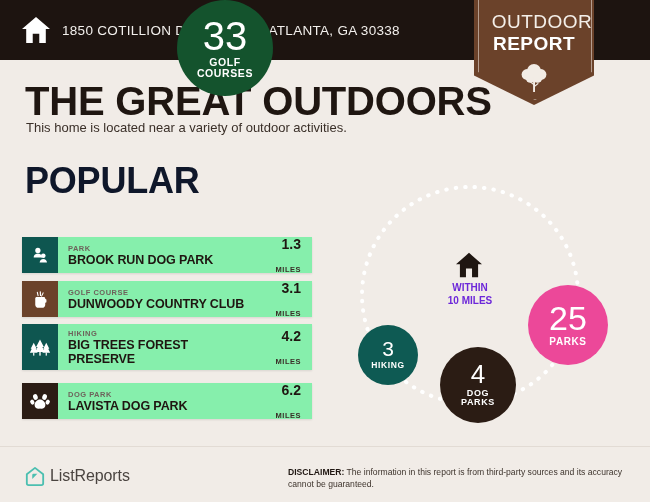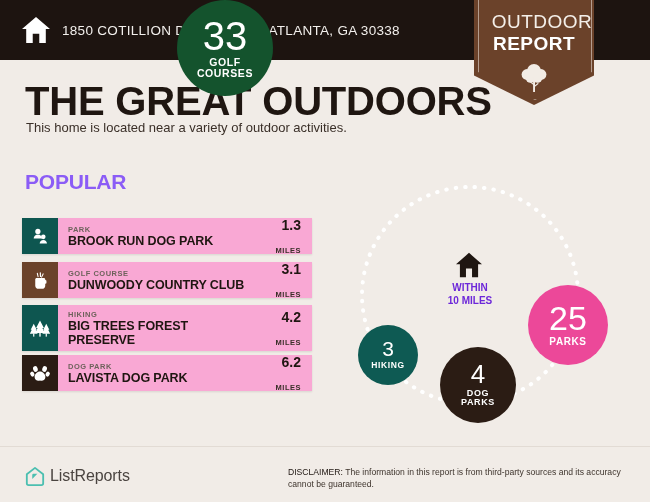--- a/index.html
+++ b/index.html
@@ -54,30 +54,30 @@
   
   .h1{
     position:absolute;left:25px;top:79px;
     font-size:40px;font-weight:700;letter-spacing:-.2px;color:#1f1611;
   }
   .sub{
     position:absolute;left:26px;top:120px;
     font-size:13px;color:#3a2f28;
   }
   .h2{
-    position:absolute;left:25px;top:170px;
-    font-size:21px;font-weight:700;letter-spacing:-.2px;color:#8b5cf6;
+    position:absolute;left:25px;top:160px;
+    font-size:36px;font-weight:700;letter-spacing:-.2px;color:#0f172a;
   }
 
   
   .row{
     position:absolute;left:22px;width:290px;
-    background:#f9a8d4;
+    background:#86efac;
     box-shadow:0 1px 2px rgba(0,0,0,.10);
-    display:flex;align-items:stretch;
+    display:flex;align-items:stretch;margin-top:19px;
   }
   .row .ibox{
     width:36px;flex:0 0 36px;display:flex;align-items:center;justify-content:center;
   }
   .row .txt{flex:1 1 auto;padding:4px 2px 4px 10px;display:flex;flex-direction:column;justify-content:center;}
   .cat{font-size:7.5px;font-weight:700;letter-spacing:.5px;color:#6d625b;text-transform:uppercase;line-height:1.2;}
   .nm{font-size:12.5px;font-weight:700;letter-spacing:-.1px;color:#1f1611;line-height:1.12;text-transform:uppercase;}
   .dist{flex:0 0 44px;padding-right:11px;display:flex;flex-direction:column;align-items:flex-end;justify-content:center;gap:12px;}
   .dnum{font-size:14px;font-weight:700;color:#1f1611;line-height:1;}
   .dunit{font-size:7.5px;font-weight:700;letter-spacing:.5px;color:#3a2f28;margin-top:2px;}
@@ -85,21 +85,21 @@
   .bnum{font-weight:400;line-height:.95;}
   .blab{font-weight:700;letter-spacing:.6px;line-height:1.08;}
   .center-home{position:absolute;left:455px;top:252px;width:28px;height:26px;}
   .within{position:absolute;left:405px;top:282px;width:130px;text-align:center;font-size:10px;font-weight:700;color:#6d28d9;line-height:1.25;}
 
   
   .divider{position:absolute;left:0;top:446px;width:650px;height:1px;background:#e2dbd4;}
   .lr-logo{position:absolute;left:25px;top:466px;width:20px;height:21px;}
   .lr-name{position:absolute;left:50px;top:467px;font-size:16px;color:#4a4440;letter-spacing:-.1px;}
   .disc{position:absolute;left:288px;top:466px;width:348px;font-size:8.6px;line-height:1.45;color:#3e342d;}
-  .disc b{font-weight:400;color:#1f1611;text-align:right;}
+  .disc b{font-weight:700;color:#1f1611;text-align:right;}
 </style>
 </head>
 <body>
 
 <div class="page">
 
   <div class="header-bar"></div>
 
   <svg class="home-icon" viewBox="0 0 32 30">
     <path d="M16 1 L31 14 L26.5 14 L26.5 29 L19.5 29 L19.5 19 L12.5 19 L12.5 29 L5.5 29 L5.5 14 L1 14 Z" fill="#ffffff"></path>
@@ -184,21 +184,21 @@
         </div>
         <div class="txt">
           <div class="cat">HIKING</div>
           <div class="nm">BIG TREES FOREST PRESERVE</div>
         </div>
         <div class="dist">
           <div class="dnum">4.2</div>
           <div class="dunit">MILES</div>
         </div>
       </div>
-      <div class="row" style="top: 355px; height: 36px;">
+      <div class="row" style="top: 364px; height: 36px;">
         <div class="ibox" style="background:#2b1c14">
           <svg viewBox="0 0 24 24" width="22" height="22">
             <g fill="#fff">
               <ellipse cx="7" cy="7.6" rx="2.5" ry="3.2" transform="rotate(-18 7 7.6)"></ellipse>
               <ellipse cx="17" cy="7.6" rx="2.5" ry="3.2" transform="rotate(18 17 7.6)"></ellipse>
               <ellipse cx="3.6" cy="13.2" rx="2.2" ry="2.8" transform="rotate(-30 3.6 13.2)"></ellipse>
               <ellipse cx="20.4" cy="13.2" rx="2.2" ry="2.8" transform="rotate(30 20.4 13.2)"></ellipse>
               <path d="M12 10.4c3.1 0 5.9 2.9 5.9 5.9 0 2.5-1.9 4.2-4.3 4.2-.9 0-1.2-.3-1.6-.3s-.7.3-1.6.3c-2.4 0-4.3-1.7-4.3-4.2 0-3 2.8-5.9 5.9-5.9z"></path>
             </g>
           </svg>

